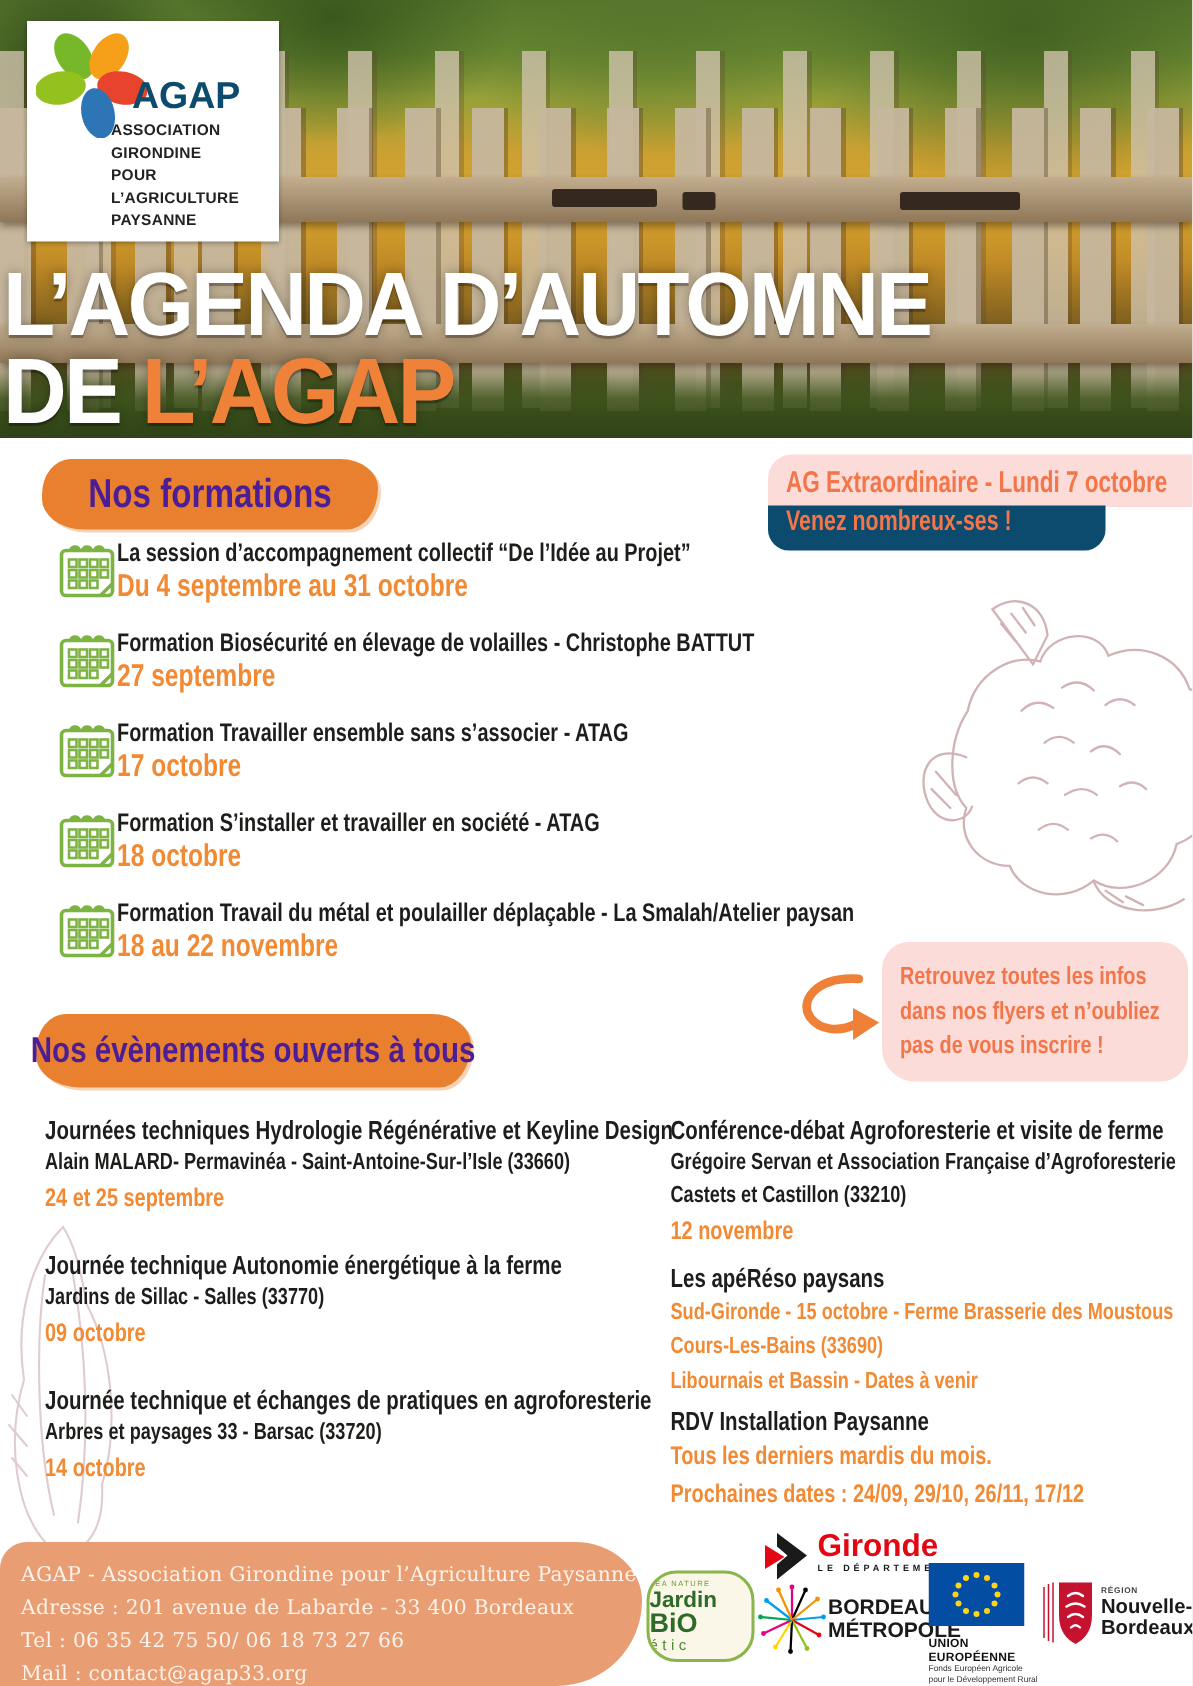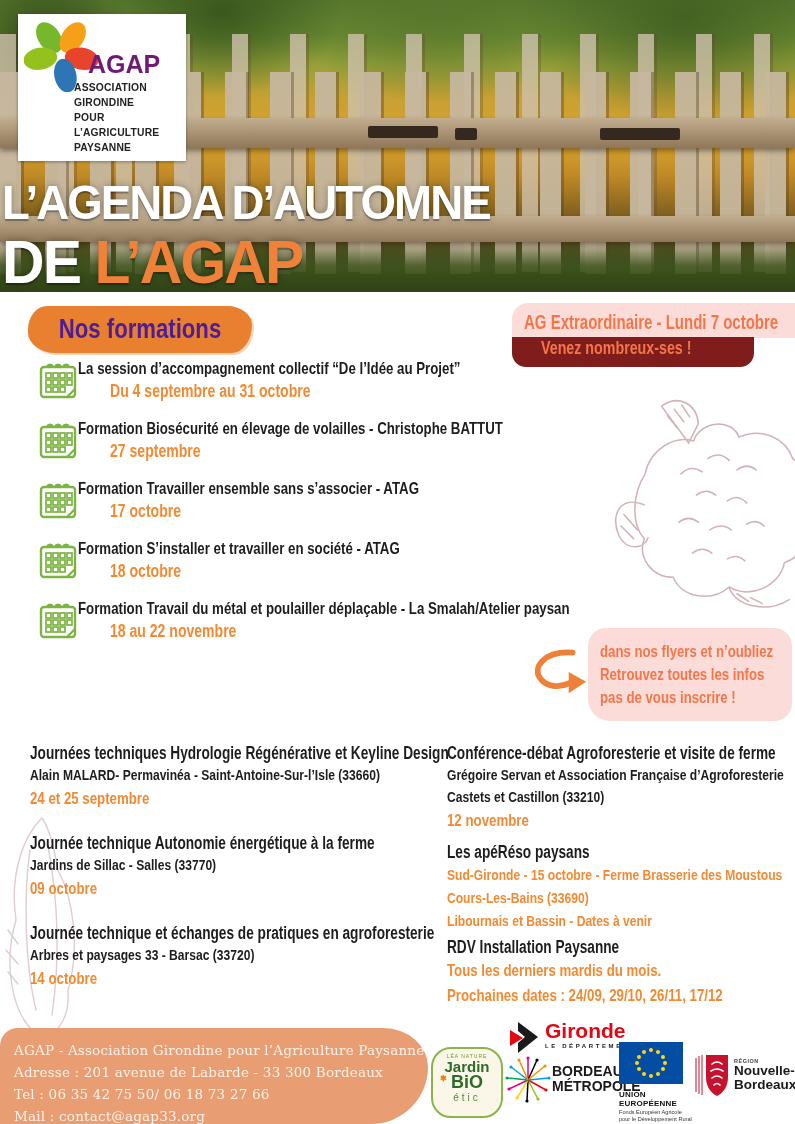--- a/index.html
+++ b/index.html
@@ -23,70 +23,70 @@
   .slats-main{position:absolute;left:0;right:0;top:72px;height:202px;
     background:repeating-linear-gradient(90deg,#c6b79e 0 21px, rgba(80,60,40,.4) 21px 24px, rgba(0,0,0,0) 24px 45px);opacity:.94;}
   .rail{position:absolute;left:0;right:0;background:linear-gradient(180deg,#c2ae8f,#8f7758);box-shadow:0 3px 5px rgba(40,25,10,.45);}
   .rail.r1{top:118px;height:30px;}
   .rail.r2{top:216px;height:26px;}
   .plate{position:absolute;height:12px;background:#35291f;border-radius:2px;}
   .grass{position:absolute;left:0;right:0;bottom:0;height:48px;
     background:linear-gradient(180deg,rgba(40,60,20,0) 0%,rgba(62,84,28,.85) 45%,#2f4317 100%);}
 
   .logo-box{position:absolute;left:18px;top:14px;width:168px;height:147px;background:#ffffff;box-shadow:0 1px 3px rgba(0,0,0,.35);}
-  .logo-name{position:absolute;left:70px;top:36px;font-weight:bold;font-size:25px;letter-spacing:0;color:#701a75;}
+  .logo-name{position:absolute;left:70px;top:36px;font-weight:bold;font-size:25px;letter-spacing:0;color:#0c4a6e;}
   .logo-sub{position:absolute;left:30px;top:66px;font-size:10.3px;font-weight:bold;color:#222;line-height:15px;letter-spacing:.2px;margin-left:26px;}
 
   .title{position:absolute;left:2px;color:#ffffff;font-weight:bold;
     text-shadow:0 2px 0 rgba(0,0,0,.28), 0 0 8px rgba(0,0,0,.3);}
-  .title.l1{top:168px;font-size:48px;line-height:70px;}
+  .title.l1{top:168px;font-size:60px;line-height:70px;}
   .title.l2{top:224px;font-size:62px;line-height:76px;}
   .or{color:#f08138;}
 
   
   .blob{position:absolute;background:#e8802f;color:#4c1d95;font-weight:bold;display:flex;align-items:center;justify-content:center;
         border-radius:26px 34px 28px 38px / 32px 26px 38px 28px;box-shadow:2px 2px 0 rgba(232,128,47,.35);}
   .blob.b1{left:28px;top:306px;width:224px;height:47px;font-size:27px;}
   .blob.b2{left:24px;top:676px;width:290px;height:49px;font-size:24px;}
 
   
   .badge{position:absolute;left:512px;top:303px;}
   .badge .bl1{background:#fbdcd8;color:#f3764a;font-weight:bold;font-size:20px;
     padding:8px 12px 5px 12px;border-radius:16px 16px 16px 0;line-height:22px;}
-  .badge .bl2{display:inline-block;background:#7f1d1d;color:#f3764a;font-weight:bold;font-size:19px;
-    padding:0 12px 8px 29px;border-radius:0 0 14px 14px;line-height:22px;margin-top:-1px;}
+  .badge .bl2{display:inline-block;background:#0c4a6e;color:#f3764a;font-weight:bold;font-size:19px;
+    padding:0 12px 8px 12px;border-radius:0 0 14px 14px;line-height:22px;margin-top:-1px;}
 
   .infobox{position:absolute;left:588px;top:628px;width:204px;background:#fbdcd8;border-radius:18px 18px 18px 22px;
     padding:12px 6px 12px 12px;color:#f3764a;font-weight:bold;font-size:16.5px;line-height:23px;box-sizing:border-box;}
 
   
   .flist{position:absolute;left:38px;top:358px;width:640px;}
   .fitem{display:flex;margin-bottom:15px;}
   .fitem .ic{flex:0 0 40px;}
   .ftitle{font-size:17px;font-weight:bold;color:#1d1d1b;line-height:21px;}
-  .fdate{font-size:18px;font-weight:bold;color:#f18a33;line-height:24px;padding-left:32px;}
+  .fdate{font-size:21px;font-weight:bold;color:#f18a33;line-height:24px;}
 
   
   .col{position:absolute;}
   .col.left{left:30px;top:742px;width:414px;}
   .col.right{left:447px;top:742px;width:345px;}
   .ev{margin-bottom:21px;}
   .etitle{font-size:17.5px;font-weight:bold;color:#1d1d1b;line-height:22px;}
   .esub{font-size:15.5px;font-weight:bold;color:#1d1d1b;line-height:22px;}
   .edate{font-size:17px;font-weight:bold;color:#f18a33;line-height:25px;}
   .eorange{font-size:15.5px;font-weight:bold;color:#f18a33;line-height:23px;}
 
   
   .fbox{position:absolute;left:0;top:1028px;width:428px;height:96px;background:#e99d72;
     border-radius:22px 55px 70px 0 / 22px 48px 70px 0;color:#fdf3ea;
     font-family:"DejaVu Serif",serif;font-size:13.5px;line-height:22px;letter-spacing:.2px;
     padding:11px 0 0 14px;box-sizing:border-box;}
 
-  .jardin{position:absolute;left:431px;top:1047px;width:72px;height:71px;background:#fbf7e8;
-    border:2px solid #8ab54a;border-radius:20px;box-sizing:border-box;text-align:center;color:#3f7d2c;overflow:hidden;}
+  .jardin{position:absolute;left:431px;top:1047px;width:72px;height:61px;background:#fbf7e8;
+    border:2px solid #8ab54a;border-radius:20px;box-sizing:border-box;color:#3f7d2c;overflow:hidden;}
   .jardin .tag{font-size:5px;letter-spacing:1px;color:#6a9a3a;margin-top:4px;}
   .jardin .j1{font-size:15px;font-weight:bold;line-height:15px;color:#2f6b28;}
   .jardin .j2{font-size:18px;font-weight:bold;line-height:17px;color:#2f6b28;position:relative;}
   .jardin .j2 .spark{position:absolute;top:-4px;margin-left:-11px;color:#ef7d00;font-size:8px;}
   .jardin .j3{font-size:10px;letter-spacing:3px;color:#4c8a33;line-height:13px;}
 
   .gironde{position:absolute;left:508px;top:1021px;display:flex;align-items:flex-start;gap:5px;}
   .gironde .gtxt .gname{color:#e30613;font-weight:bold;font-size:21px;line-height:20px;}
   .gironde .gtxt .gsub{color:#1a1a1a;font-size:6px;letter-spacing:2.6px;font-weight:bold;margin-top:2px;}
 
@@ -297,25 +297,28 @@
         <div class="fdate"><span class="cx">18 au 22 novembre</span></div>
       </div>
     </div>
   </div>
 
   <svg class="abs" style="left:528px;top:646px;" width="62" height="52" viewBox="0 0 64 52">
     <path d="M46,6 C16,4 4,22 13,33 C19,41 32,43 44,37" fill="none" stroke="#ef8038" stroke-width="6" stroke-linecap="round"></path>
     <polygon points="42,26 60,36 42,48" fill="#ef8038"></polygon>
   </svg>
   <div class="infobox">
+    <div><span class="cx" style="transform:scaleX(.8)">Retrouvez toutes les infos</span></div>
     <div><span class="cx" style="transform:scaleX(.8)">dans nos flyers et n’oubliez</span></div>
-    <div><span class="cx" style="transform:scaleX(.8)">Retrouvez toutes les infos</span></div>
     <div><span class="cx" style="transform:scaleX(.8)">pas de vous inscrire !</span></div>
   </div>
 
+  <div class="blob b2">
+    <span class="cxc">Nos évènements ouverts à tous</span>
+  </div>
 
   <svg class="sketch" style="left:0px;top:810px;" width="90" height="230" viewBox="0 0 90 230">
     <g fill="none" stroke="#e0cccf" stroke-width="1.4" stroke-linecap="round">
       <path d="M42,8 C20,30 10,70 16,110 C4,150 10,200 34,222 C52,232 70,214 68,180 C80,140 74,90 58,60 C54,38 50,20 42,8 Z"></path>
       <path d="M30,40 C24,80 24,150 36,200 M48,36 C58,90 60,150 52,205"></path>
       <path d="M8,120 l10,14 M6,140 l12,14 M8,162 l10,12"></path>
     </g>
   </svg>
 
   <div class="col left">
@@ -351,21 +354,21 @@
     </div>
     <div class="ev">
       <div class="etitle"><span class="cx">RDV Installation Paysanne</span></div>
       <div class="eorange" style="font-size:17px;line-height:25px;"><span class="cx">Tous les derniers mardis du mois.</span></div>
       <div class="eorange" style="font-size:17px;line-height:25px;"><span class="cx">Prochaines dates : 24/09, 29/10, 26/11, 17/12</span></div>
     </div>
   </div>
 
   <div class="fbox">
     <div>AGAP - Association Girondine pour l’Agriculture Paysanne</div>
-    <div>Adresse : 201 avenue de Labarde - 33 300 Bordeaux</div>
+    <div>Adresse : 201 avenue de Labarde - 33 400 Bordeaux</div>
     <div>Tel : 06 35 42 75 50/ 06 18 73 27 66</div>
     <div>Mail : contact@agap33.org</div>
   </div>
 
   <div class="jardin">
     <div class="tag">LÉA NATURE</div>
     <div class="j1">Jardin</div>
     <div class="j2"><span class="spark">✱</span><span>BiO</span></div>
     <div class="j3">étic</div>
   </div>

